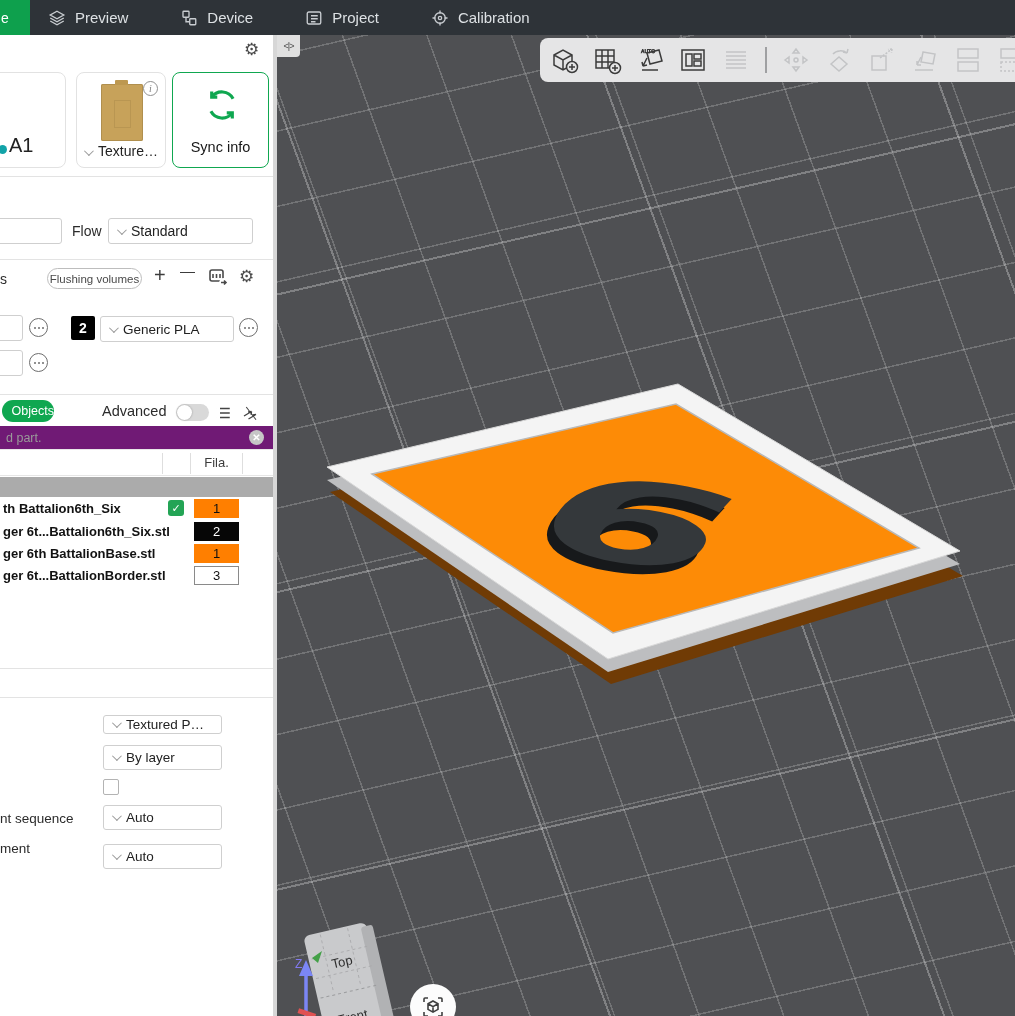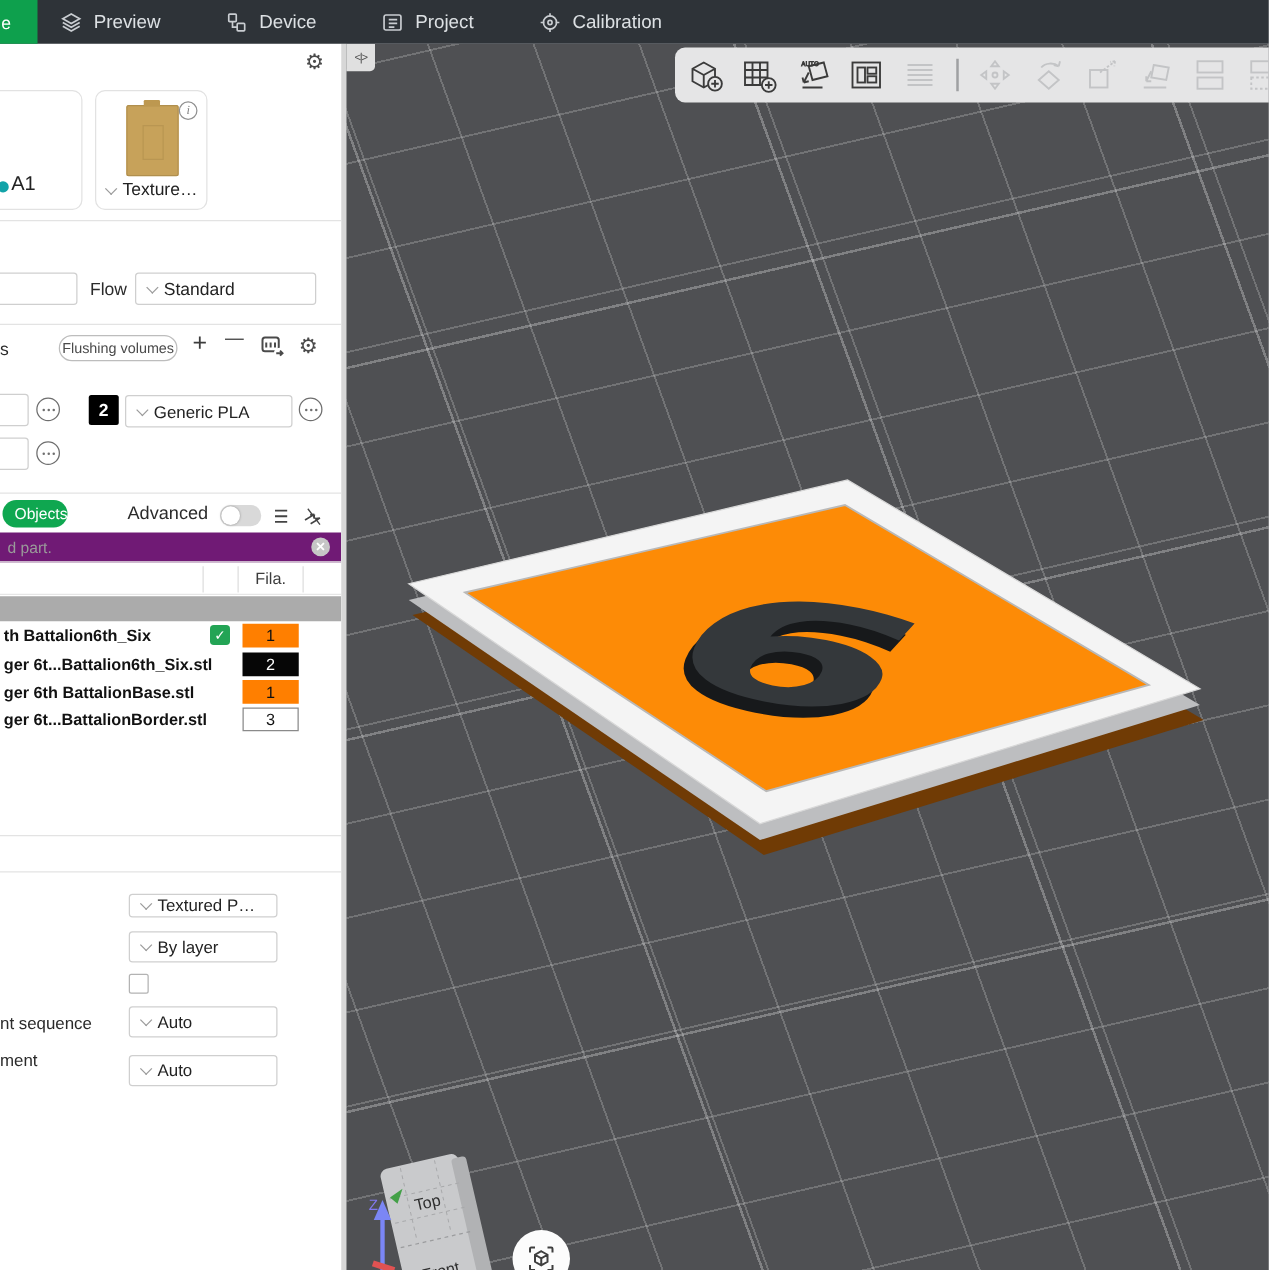--- a/index.html
+++ b/index.html
@@ -23,21 +23,21 @@
   .panel-scroll-strip { position:absolute; left:273px; top:35px; width:4px;
     height:981px; background:#d7d7d7; z-index:41; }
   .hline { position:absolute; left:0; width:273px; height:1px; background:#e3e3e3; }
 
   .gear { font-size:17px; color:#4b4b4b; line-height:1; }
   .panel-gear { position:absolute; left:244px; top:6px; }
 
   .card { position:absolute; top:37px; height:96px; background:#fff;
     border:1px solid #e2e2e2; border-radius:8px; }
   .card-printer { left:-40px; width:106px; }
-  .printer-name { position:absolute; left:48px; bottom:10px; font-size:16px; color:#222; }
+  .printer-name { position:absolute; left:48px; bottom:10px; font-size:20px; color:#222; }
   .printer-dot { position:absolute; left:37px; bottom:13px; width:9px; height:9px;
     border-radius:50%; background:#12a3a8; }
   .card-plate { left:76px; width:90px; }
   .plate-thumb { position:absolute; left:24px; top:11px; width:42px; height:57px;
     background:#c7a25a; border-radius:2px; box-shadow:inset 0 0 0 1px #b08f4e; }
   .plate-thumb::before { content:""; position:absolute; left:14px; top:-4px;
     width:13px; height:5px; background:#bd9850; border-radius:1px 1px 0 0; }
   .plate-thumb::after { content:""; position:absolute; left:13px; top:16px;
     width:15px; height:26px; border:1px solid #b4924f; opacity:.7; }
   .info-badge { position:absolute; right:7px; top:8px; width:15px; height:15px;
@@ -195,20 +195,29 @@
     <span class="printer-dot"></span>
     <span class="printer-name">A1</span>
   </div>
   <div class="card card-plate">
     <div class="plate-thumb"></div>
     <div class="info-badge">i</div>
     <div class="card-label">
       <span class="chev"></span><span>Texture…</span>
     </div>
   </div>
+  <div class="card card-sync">
+    <svg width="38" height="38" viewBox="0 0 24 24" style="position:absolute;left:30px;top:13px" fill="none" stroke="#0fa750" stroke-width="2">
+      <path d="M19 8 A8 8 0 0 0 5.5 7"></path>
+        <path d="M5.5 3.5 V7 H9"></path>
+      <path d="M5 16 A8 8 0 0 0 18.5 17"></path>
+        <path d="M18.5 20.5 V17 H15"></path>
+    </svg>
+    <div class="sync-label">Sync info</div>
+  </div>
 
   <div class="hline" style="top:141px"></div>
 
   <div class="input-box" style="left:-10px; top:183px; width:72px; height:26px"></div>
   <span class="label13" style="left:72px; top:188px; font-size:14px">Flow</span>
   <div class="select-box" style="left:108px; top:183px; width:145px; height:26px; font-size:14px">
     <span class="chev"></span>
       <span>Standard</span>
   </div>
 

